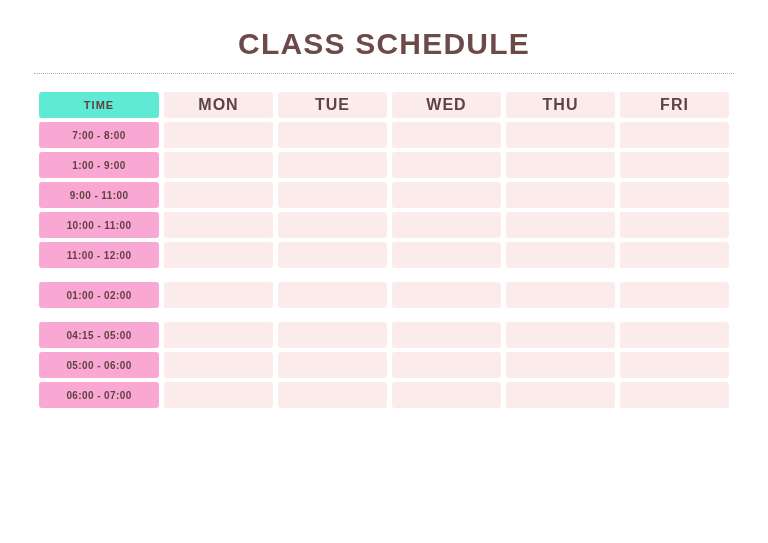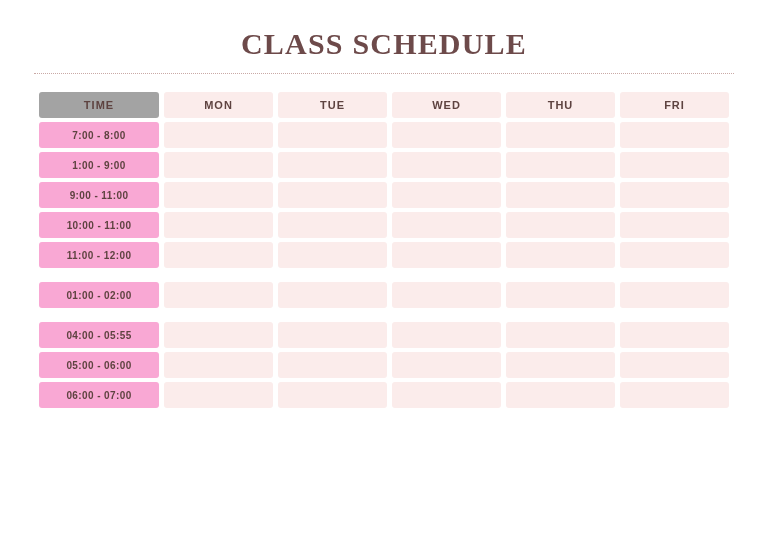--- a/index.html
+++ b/index.html
@@ -22,52 +22,52 @@
   }
   .title {
     text-align: center;
     font-size: 30px;
     font-weight: bold;
     letter-spacing: 1.2px;
     color: #6d4a4a;
     margin: 0;
     padding-top: 27px;
     padding-bottom: 12px;
-    font-family: Liberation Serif, serif;
+    font-family: Liberation Sans, sans-serif;
   }
   .divider {
     border: 0;
     border-top: 1px dotted #c9a9a6;
     margin: 0 0 14px 0;
     height: 0;
   }
   table.schedule {
     border-collapse: separate;
     border-spacing: 5px 4px;
     width: 100%;
     table-layout: fixed;
   }
   table.schedule th,
   table.schedule td {
     height: 26px;
     padding: 0;
     border-radius: 3px;
   }
   th.head-time {
-    background: #a3a3a3;
+    background: #5eead4;
     color: #5e4340;
     font-size: 11px;
     font-weight: bold;
     letter-spacing: 1px;
     width: 120px;
   }
   th.head-day {
     background: #fbeceb;
     color: #5e4340;
-    font-size: 11px;
+    font-size: 16px;
     font-weight: bold;
     letter-spacing: 1px;
   }
   td.time-cell {
     background: #f9a8d4;
     color: #5e4340;
     font-size: 10px;
     font-weight: bold;
     text-align: center;
     letter-spacing: 0.4px;
@@ -161,21 +161,21 @@
         <td class="slot-cell"></td>
       </tr>
 
 
 
       <tr class="spacer-row">
         <td colspan="6"></td>
       </tr>
 
       <tr>
-        <td class="time-cell">04:00 - 05:55</td>
+        <td class="time-cell">04:15 - 05:00</td>
         <td class="slot-cell"></td>
         <td class="slot-cell"></td>
         <td class="slot-cell"></td>
         <td class="slot-cell"></td>
         <td class="slot-cell"></td>
       </tr>
 
       <tr>
         <td class="time-cell">05:00 - 06:00</td>
         <td class="slot-cell"></td>

